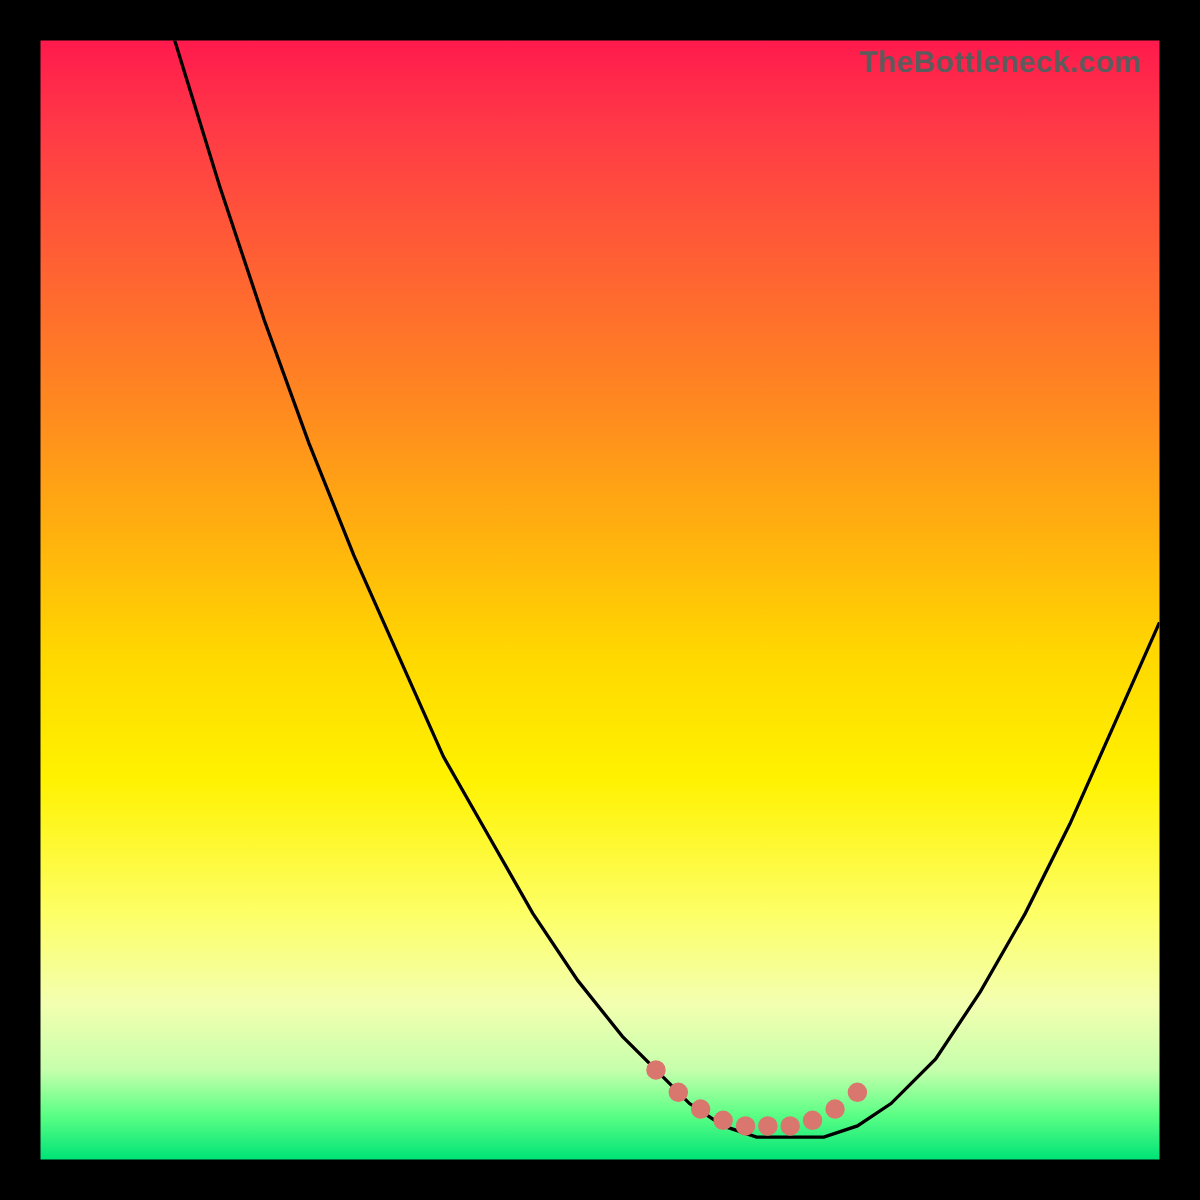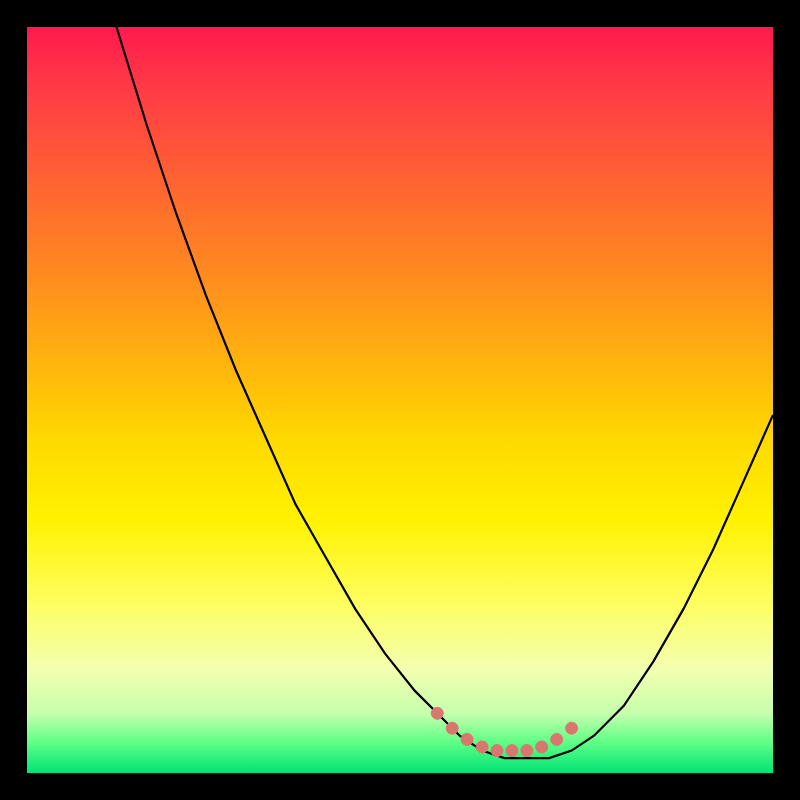--- a/index.html
+++ b/index.html
@@ -56,20 +56,21 @@
     top: 0;
     width: 746px;
     height: 746px;
   }
 </style>
 </head>
 <body>
 
 <div class="frame">
   <div class="plot-area">
+    <span class="watermark">TheBottleneck.com</span>
     <svg class="overlay" viewBox="0 0 746 746" preserveAspectRatio="none">
       <path id="curve-path" fill="none" stroke-width="2.2" stroke="#000000" d="M0.0 -447.6 L29.8 -238.7 L59.7 -111.9 L89.5 0.0 L119.4 97.0 L149.2 186.5 L179.0 268.6 L208.9 343.2 L238.7 410.3 L268.6 477.4 L298.4 529.7 L328.2 581.9 L358.1 626.6 L387.9 663.9 L410.3 686.3 L432.7 708.7 L455.1 723.6 L477.4 731.1 L499.8 731.1 L522.2 731.1 L544.6 723.6 L567.0 708.7 L596.8 678.9 L626.6 634.1 L656.5 581.9 L686.3 522.2 L716.2 455.1 L746.0 387.9 "></path>
       <g id="marker-group">
           <circle cx="410.3" cy="686.3" r="6" fill="#d9776e" stroke="#d9776e"></circle>
           <circle cx="425.2" cy="701.2" r="6" fill="#d9776e" stroke="#d9776e"></circle>
           <circle cx="440.1" cy="712.4" r="6" fill="#d9776e" stroke="#d9776e"></circle>
           <circle cx="455.1" cy="719.9" r="6" fill="#d9776e" stroke="#d9776e"></circle>
           <circle cx="470.0" cy="723.6" r="6" fill="#d9776e" stroke="#d9776e"></circle>
           <circle cx="484.9" cy="723.6" r="6" fill="#d9776e" stroke="#d9776e"></circle>
           <circle cx="499.8" cy="723.6" r="6" fill="#d9776e" stroke="#d9776e"></circle>

